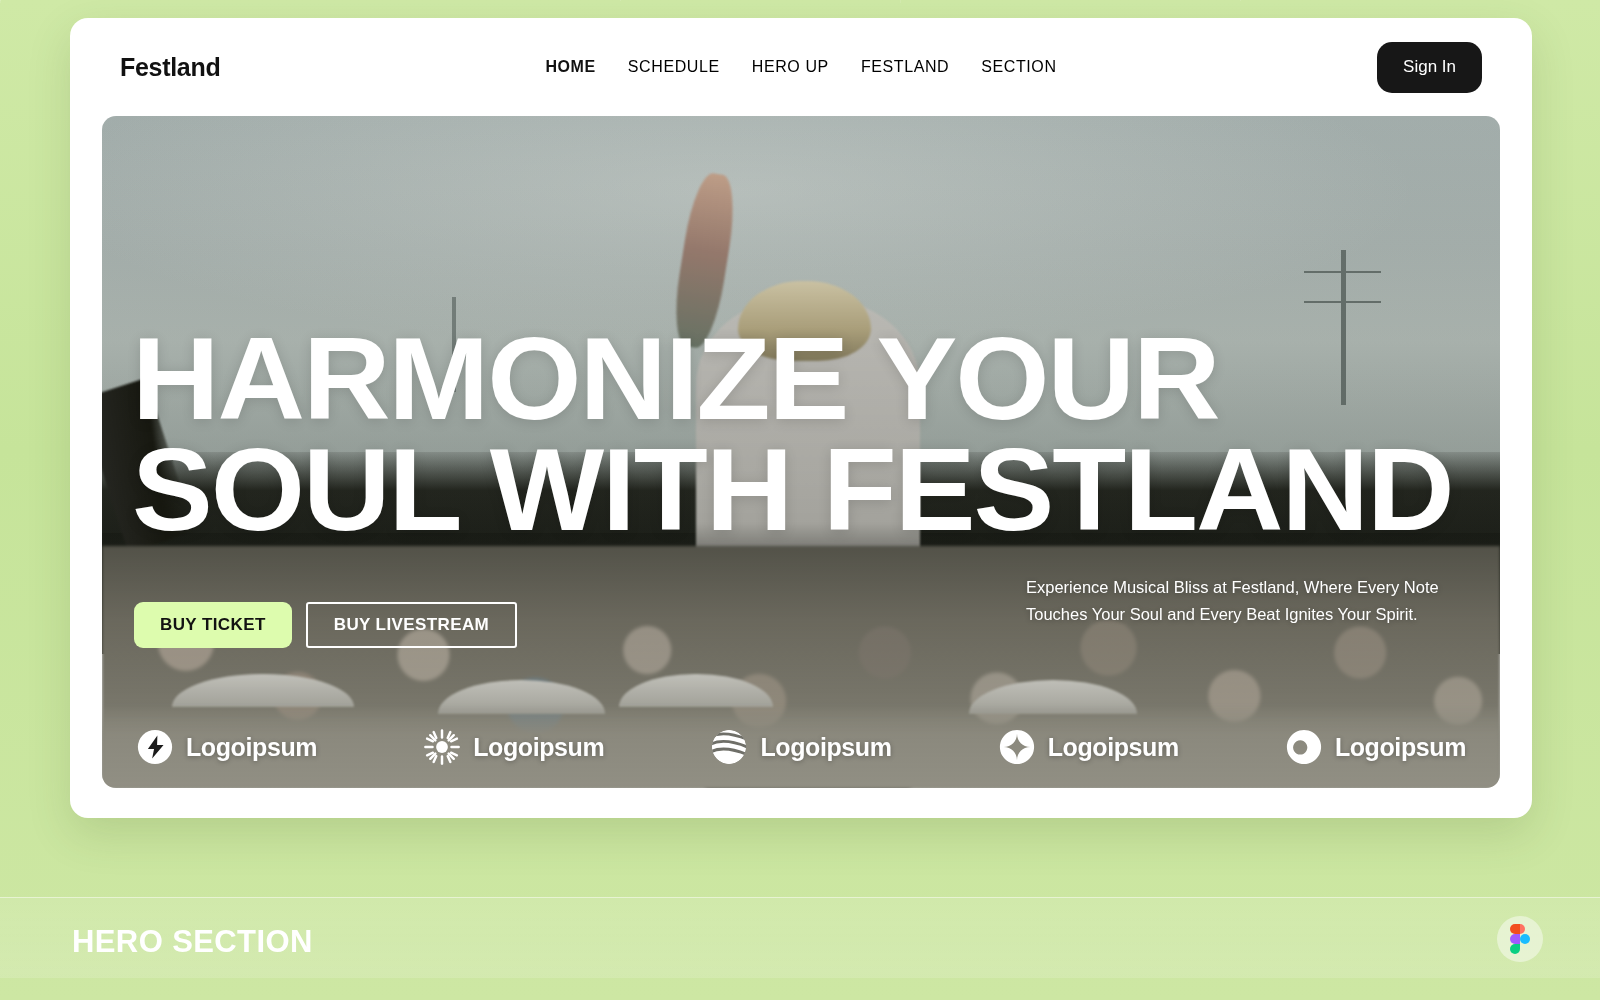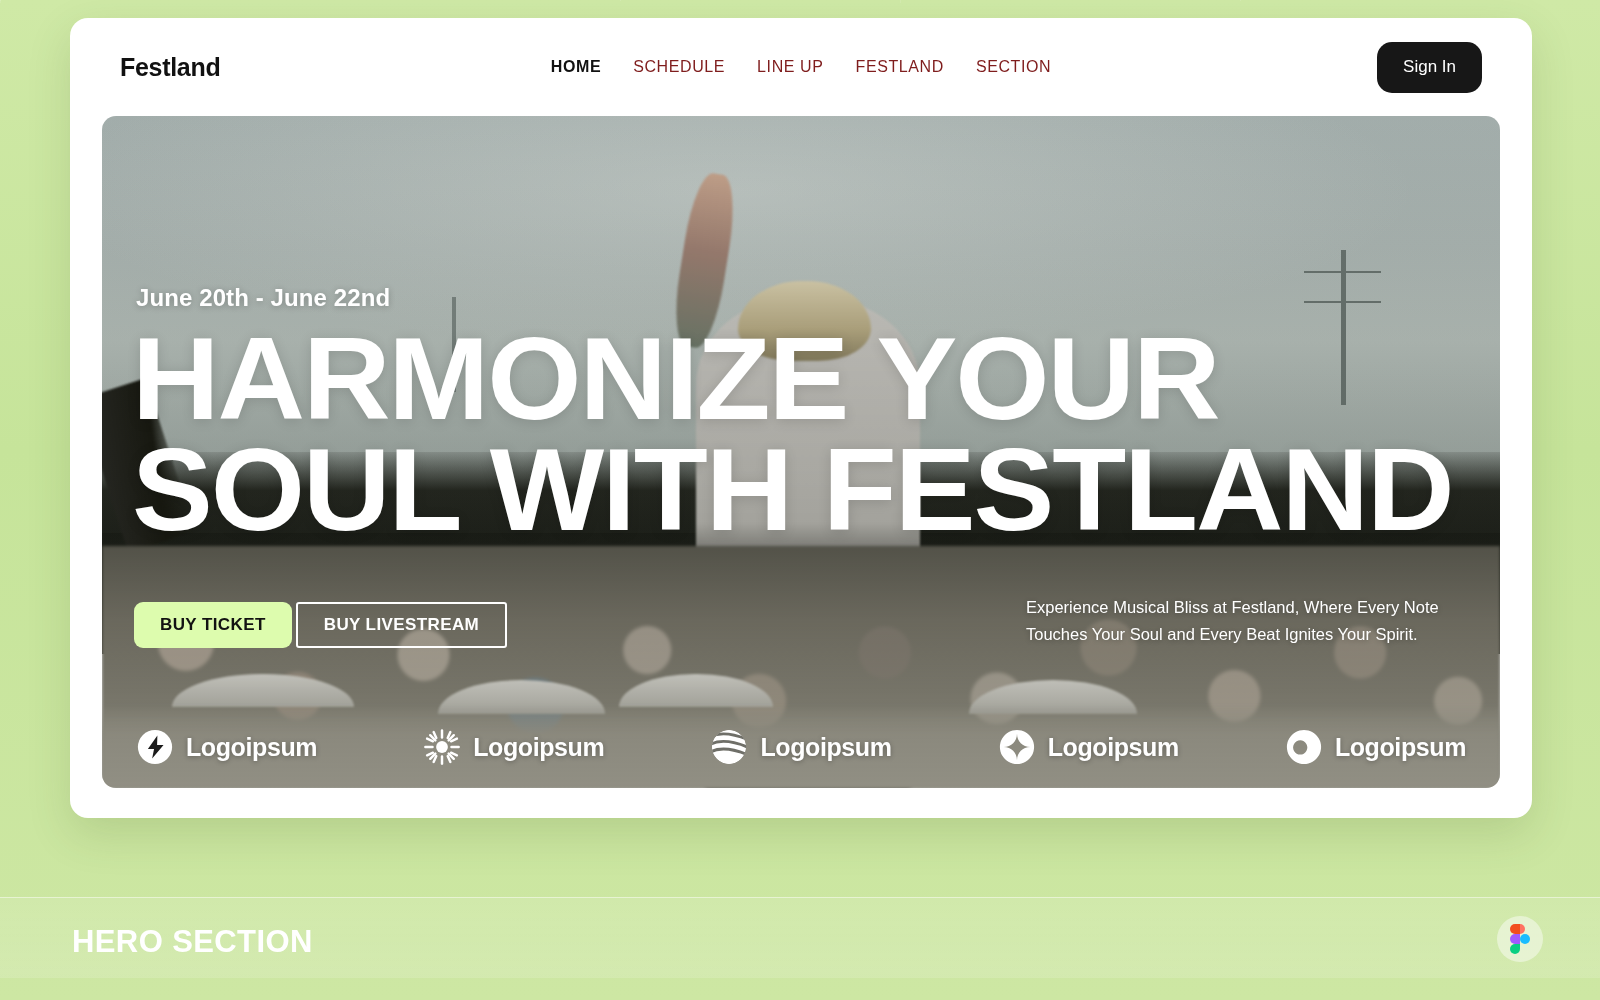--- a/index.html
+++ b/index.html
@@ -62,21 +62,21 @@
     left: 50%;
     transform: translateX(-50%);
     display: flex;
     align-items: center;
     gap: 32px;
   }
 
   .nav-link {
     font-size: 16px;
     letter-spacing: 0.6px;
-    color: #7f1d1d;
+    color: #000000;
     text-decoration: none;
     white-space: nowrap;
   }
 
   .nav-link.active {
     color: #111111;
     font-weight: bold;
   }
 
   .signin-btn {
@@ -228,21 +228,21 @@
     text-shadow: 0 2px 12px rgba(0,0,0,0.14);
   }
   .hero-title .line { display: block; white-space: nowrap; }
 
   .hero-actions {
     position: absolute;
     left: 32px;
     top: 486px;
     display: flex;
     align-items: flex-end;
-    gap: 4px;
+    gap: 14px;
   }
 
   .btn-primary {
     background: #ddfcae;
     color: #121212;
     border: none;
     border-radius: 9px;
     height: 46px;
     padding: 0 26px;
     font-size: 17px;
@@ -262,21 +262,21 @@
     font-size: 17px;
     font-weight: bold;
     letter-spacing: 0.4px;
     font-family: inherit;
     cursor: pointer;
   }
 
   .hero-desc {
     position: absolute;
     right: 34px;
-    top: 478px;
+    top: 458px;
     width: 440px;
     color: #ffffff;
     font-size: 16.5px;
     line-height: 1.62;
     text-align: left;
     text-shadow: 0 1px 5px rgba(0,0,0,0.28);
   }
 
   
   .logo-strip {
@@ -344,21 +344,21 @@
 <div class="bg-streaks"></div>
 
 <div class="card">
 
   <div class="navbar">
     <div class="brand">Festland</div>
 
     <nav class="nav-links">
       <a class="nav-link active" href="#">HOME</a>
       <a class="nav-link" href="#">SCHEDULE</a>
-      <a class="nav-link" href="#">LINE UP</a>
+      <a class="nav-link" href="#">HERO UP</a>
       <a class="nav-link" href="#">FESTLAND</a>
       <a class="nav-link" href="#">SECTION</a>
     </nav>
 
     <button class="signin-btn">Sign In</button>
   </div>
 
   <div class="hero">
 
     <div class="photo">
@@ -378,21 +378,20 @@
       <div class="tent1"></div>
       <div class="tent2"></div>
       <div class="tent3"></div>
       <div class="tent4"></div>
       <div class="foreground-rail"></div>
       <div class="photo-grade"></div>
     </div>
 
     <div class="hero-content">
 
-      <div class="hero-date">June 20th - June 22nd</div>
 
       <h1 class="hero-title">
         <span class="line">HARMONIZE YOUR</span>
         <span class="line">SOUL WITH FESTLAND</span>
       </h1>
 
       <div class="hero-actions">
         <button class="btn-primary">BUY TICKET</button>
         <button class="btn-outline">BUY LIVESTREAM</button>
       </div>

